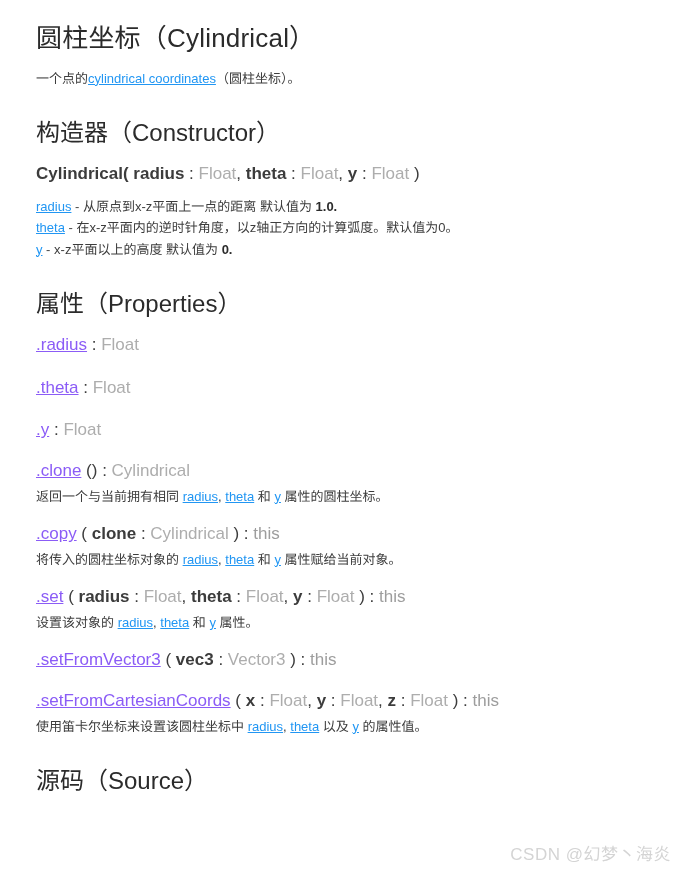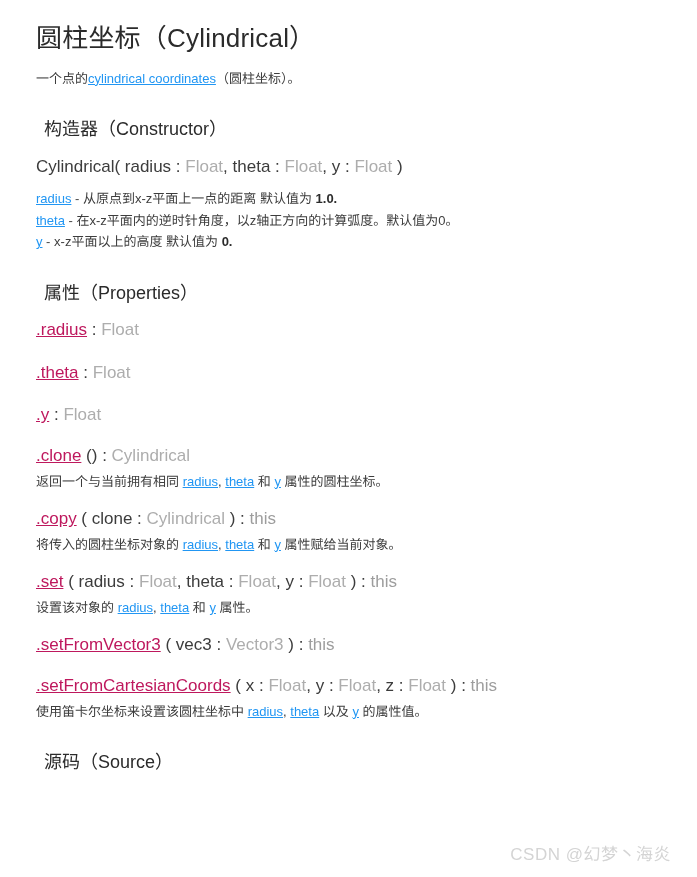--- a/index.html
+++ b/index.html
@@ -24,24 +24,24 @@
   
   h1.title {
     font-size: 26px;
     font-weight: 400;
     color: #2b2b2b;
     margin: 0 0 14px 0;
     line-height: 1.25;
     letter-spacing: .2px;
   }
   h2.section {
-    font-size: 18px;
+    font-size: 24px;
     font-weight: 400;
     color: #2b2b2b;
-    margin: 30px 0 14px 8px;
+    margin: 30px 0 14px 0;
     line-height: 1.25;
   }
 
   
   p.desc {
     font-size: 13px;
     line-height: 1.5;
     margin: 0 0 4px 0;
     color: #3d3d3d;
   }
@@ -66,25 +66,25 @@
   .prop-line:last-child { margin-bottom: 16px; }
 
   .method-block { margin-bottom: 16px; }
   .method-block .sig { margin-bottom: 3px; }
 
   .param-list { margin: 10px 0 16px 0; }
   .param-list .desc { margin-bottom: 2px; }
 
   
   .lnk   { color: #2196f3; }
-  .lnk-d { color: #be185d; }
+  .lnk-d { color: #8b5cf6; }
   .type  { color: #adadad; }
   .punct { color: #3c3c3c; }
   .this  { color: #9d9d9d; }
-  .name  { color: #3c3c3c; }
+  .name  { color: #3c3c3c; font-weight: bold; }
   .bold  { font-weight: 700; color: #2b2b2b; }
   .dash  { color: #4a4a4a; }
 
   
   .watermark {
     position: absolute;
     right: 26px;
     bottom: 12px;
     font-size: 17px;
     color: #d4d4d4;

